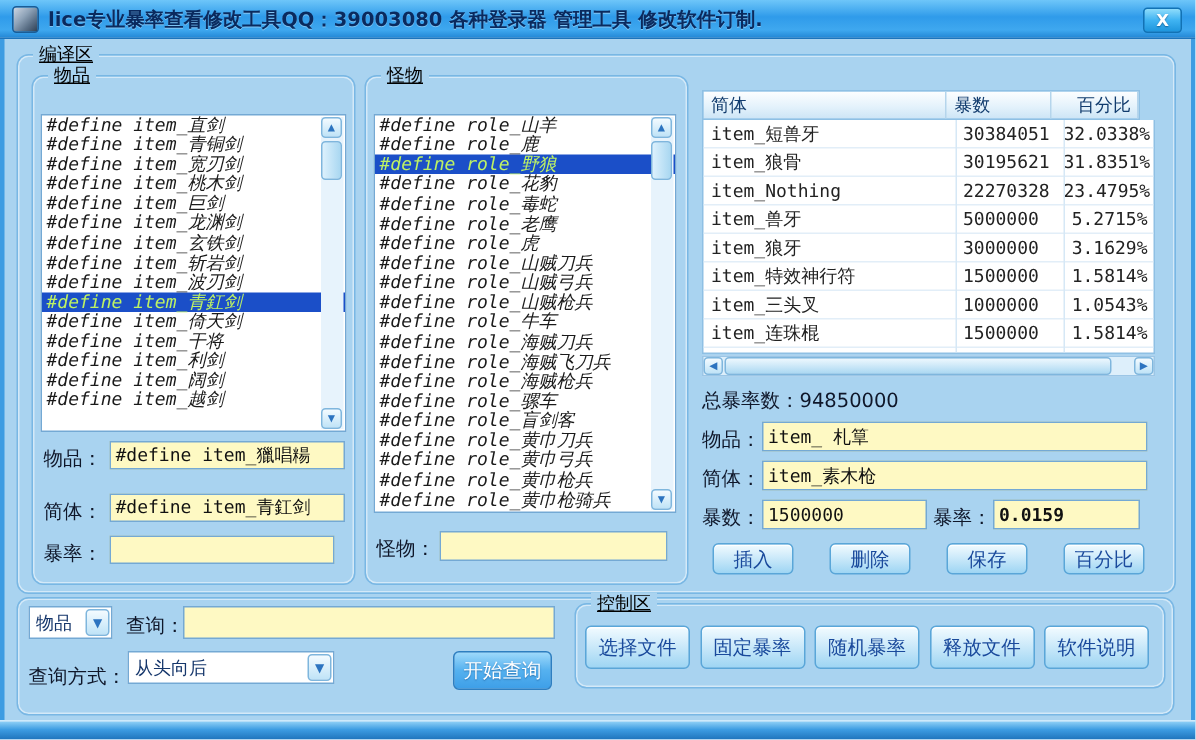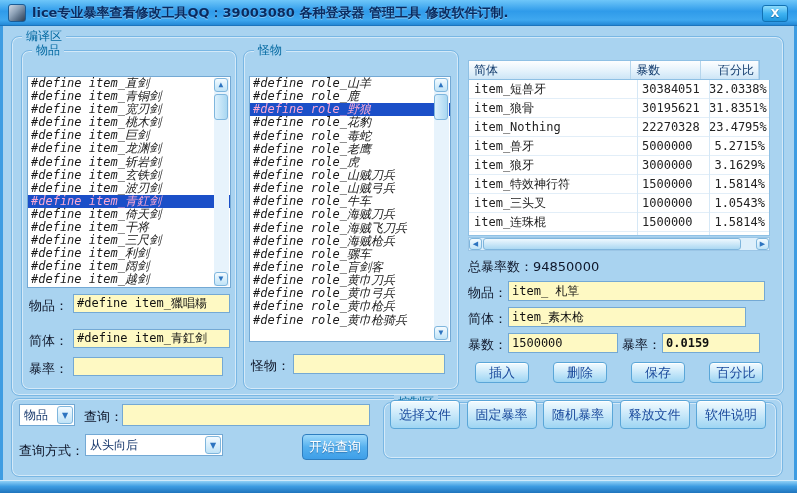--- a/index.html
+++ b/index.html
@@ -22,27 +22,27 @@
     line-height:15px; text-align:center; cursor:pointer; text-shadow:0 1px 1px rgba(0,60,110,.6); }
   .side-l { position:absolute; left:0; top:26px; width:3px; height:454px; background:#3d9ce2; }
   .side-r { position:absolute; right:0; top:26px; width:3px; height:454px; background:#3d9ce2; }
   .bottombar { position:absolute; left:0; bottom:0; width:797px; height:13px;
     background:linear-gradient(180deg,#8fd0f6 0%,#3d9ce2 45%,#1f74bc 100%); border-top:1px solid #cfeafb; }
 
   
   .gbox { position:absolute; border:1px solid #79b7e4; border-radius:8px;
     box-shadow:inset 0 0 0 1px rgba(255,255,255,.5); }
   .gbox-label { position:absolute; top:-8px; left:10px; background:#a9d3f0; padding:0 4px;
-    font-size:12px; color:#0369a1; line-height:15px; }
+    font-size:12px; color:#000000; line-height:15px;text-decoration:underline; }
 
   
   .listbox { position:absolute; background:#fff; border:1px solid #74a9d4; overflow:hidden;
     font-family:"DejaVu Sans Mono","Liberation Mono",monospace; font-size:12px; color:#1a1a1a; }
   .lrow { height:13.1px; line-height:13.1px; padding-left:3px; white-space:nowrap;font-style:italic; }
-  .lrow.sel { background:#1b4fc8; color:#f9a8d4; }
+  .lrow.sel { background:#1b4fc8; color:#bef264; }
   .mlist .lrow { height:13.15px; line-height:13.15px; }
   .vscroll { position:absolute; top:1px; right:1px; bottom:1px; width:15px; background:#e7f3fc; }
   .sb-btn { position:absolute; left:0; width:14px; height:14px; border:1px solid #7fb6dd; border-radius:3px;
     background:linear-gradient(180deg,#f4fbff,#bfe3f7); color:#2d74c0; font-size:8px; line-height:12px;
     text-align:center; cursor:pointer; }
   .sb-thumb { position:absolute; left:0; width:14px; border:1px solid #7fb6dd; border-radius:3px;
     background:linear-gradient(90deg,#ddf1fd,#a9d7f1); cursor:pointer; }
 
   
   .flabel { position:absolute; font-size:13px; color:#0f172a; white-space:nowrap; }
@@ -117,27 +117,26 @@
       <div class="sb-btn" style="top:0;">▲</div>
       <div class="sb-thumb" style="top:16px;height:26px;"></div>
       <div class="sb-btn" style="bottom:0;">▼</div>
     </div>
   <div class="lrow">#define item_直剑</div>
       <div class="lrow">#define item_青铜剑</div>
       <div class="lrow">#define item_宽刃剑</div>
       <div class="lrow">#define item_桃木剑</div>
       <div class="lrow">#define item_巨剑</div>
       <div class="lrow">#define item_龙渊剑</div>
+      <div class="lrow">#define item_玄铁剑</div>
       <div class="lrow">#define item_斩岩剑</div>
-      <div class="lrow">#define item_玄铁剑</div>
       <div class="lrow">#define item_波刃剑</div>
       <div class="lrow sel">#define item_青釭剑</div>
       <div class="lrow">#define item_倚天剑</div>
       <div class="lrow">#define item_干将</div>
-      <div class="lrow">#define item_三尺剑</div>
       <div class="lrow">#define item_利剑</div>
       <div class="lrow">#define item_阔剑</div>
       <div class="lrow">#define item_越剑</div>
     </div>
   <div class="flabel" style="left:29px;top:297px;">物品：</div>
   <input class="tbox" style="left: 73px; top: 294px; width: 157px; height: 19px;" value="#define item_獵唱糃">
   <div class="flabel" style="left:29px;top:332px;">简体：</div>
   <input class="tbox" style="left: 73px; top: 329px; width: 157px; height: 19px;" value="#define item_青釭剑">
   <div class="flabel" style="left:29px;top:360px;">暴率：</div>
   <input class="tbox" style="left: 73px; top: 357px; width: 150px; height: 19px;" value="">
@@ -153,20 +152,21 @@
     </div>
   <div class="lrow">#define role_山羊</div>
       <div class="lrow">#define role_鹿</div>
       <div class="lrow sel">#define role_野狼</div>
       <div class="lrow">#define role_花豹</div>
       <div class="lrow">#define role_毒蛇</div>
       <div class="lrow">#define role_老鹰</div>
       <div class="lrow">#define role_虎</div>
       <div class="lrow">#define role_山贼刀兵</div>
       <div class="lrow">#define role_山贼弓兵</div>
+      <div class="lrow">#define role_山贼枪兵</div>
       <div class="lrow">#define role_牛车</div>
       <div class="lrow">#define role_海贼刀兵</div>
       <div class="lrow">#define role_海贼飞刀兵</div>
       <div class="lrow">#define role_海贼枪兵</div>
       <div class="lrow">#define role_骡车</div>
       <div class="lrow">#define role_盲剑客</div>
       <div class="lrow">#define role_黄巾刀兵</div>
       <div class="lrow">#define role_黄巾弓兵</div>
       <div class="lrow">#define role_黄巾枪兵</div>
       <div class="lrow">#define role_黄巾枪骑兵</div>
@@ -231,21 +231,21 @@
   <div class="hscroll">
     <div class="hs-btn" style="left:0;">◀</div>
     <div class="hs-thumb"></div>
     <div class="hs-btn" style="right:0;">▶</div>
   </div>
 
   <div class="flabel" style="left:468px;top:258px;font-size:13px;">总暴率数：94850000</div>
   <div class="flabel" style="left:468px;top:284px;">物品：</div>
   <input class="tbox" style="left: 508px; top: 281px; width: 257px; height: 20px;" value="item_ 札筸">
   <div class="flabel" style="left:468px;top:310px;">简体：</div>
-  <input class="tbox" style="left: 508px; top: 307px; width: 238px; height: 20px;" value="item_素木枪">
+  <input class="tbox" style="left: 508px; top: 307px; width: 257px; height: 20px;" value="item_素木枪">
   <div class="flabel" style="left:468px;top:336px;">暴数：</div>
   <input class="tbox" style="left: 508px; top: 333px; width: 110px; height: 20px;" value="1500000">
   <div class="flabel" style="left:622px;top:336px;">暴率：</div>
   <input class="tbox" style="left: 662px; top: 333px; width: 98px; height: 20px; font-weight: bold;" value="0.0159">
   <div class="btnrow" style="left:475px;top:362px;">
       <button class="btn">插入</button>
       <button class="btn">删除</button>
       <button class="btn">保存</button>
       <button class="btn">百分比</button>
     </div>
@@ -260,21 +260,21 @@
   <div class="flabel" style="left:19px;top:442px;">查询方式：</div>
   <div class="combo" style="left:85px;top:434px;width:138px;height:22px;">
     <div class="val">从头向后</div>
     <div class="arrow">▼</div>
   </div>
   <button class="btn-hot">开始查询</button>
 
   <div class="gbox" style="left:383px;top:402px;width:394px;height:57px;">
     <div class="gbox-label">控制区</div>
   </div>
-  <div class="ctlrow" style="left:390px;top:400px;align-items:flex-end;">
+  <div class="ctlrow" style="left:390px;top:417px;align-items:flex-end;">
       <button class="btn">选择文件</button>
       <button class="btn">固定暴率</button>
       <button class="btn">随机暴率</button>
       <button class="btn">释放文件</button>
       <button class="btn">软件说明</button>
     </div>
 
 </div>
 
 </body></html>

